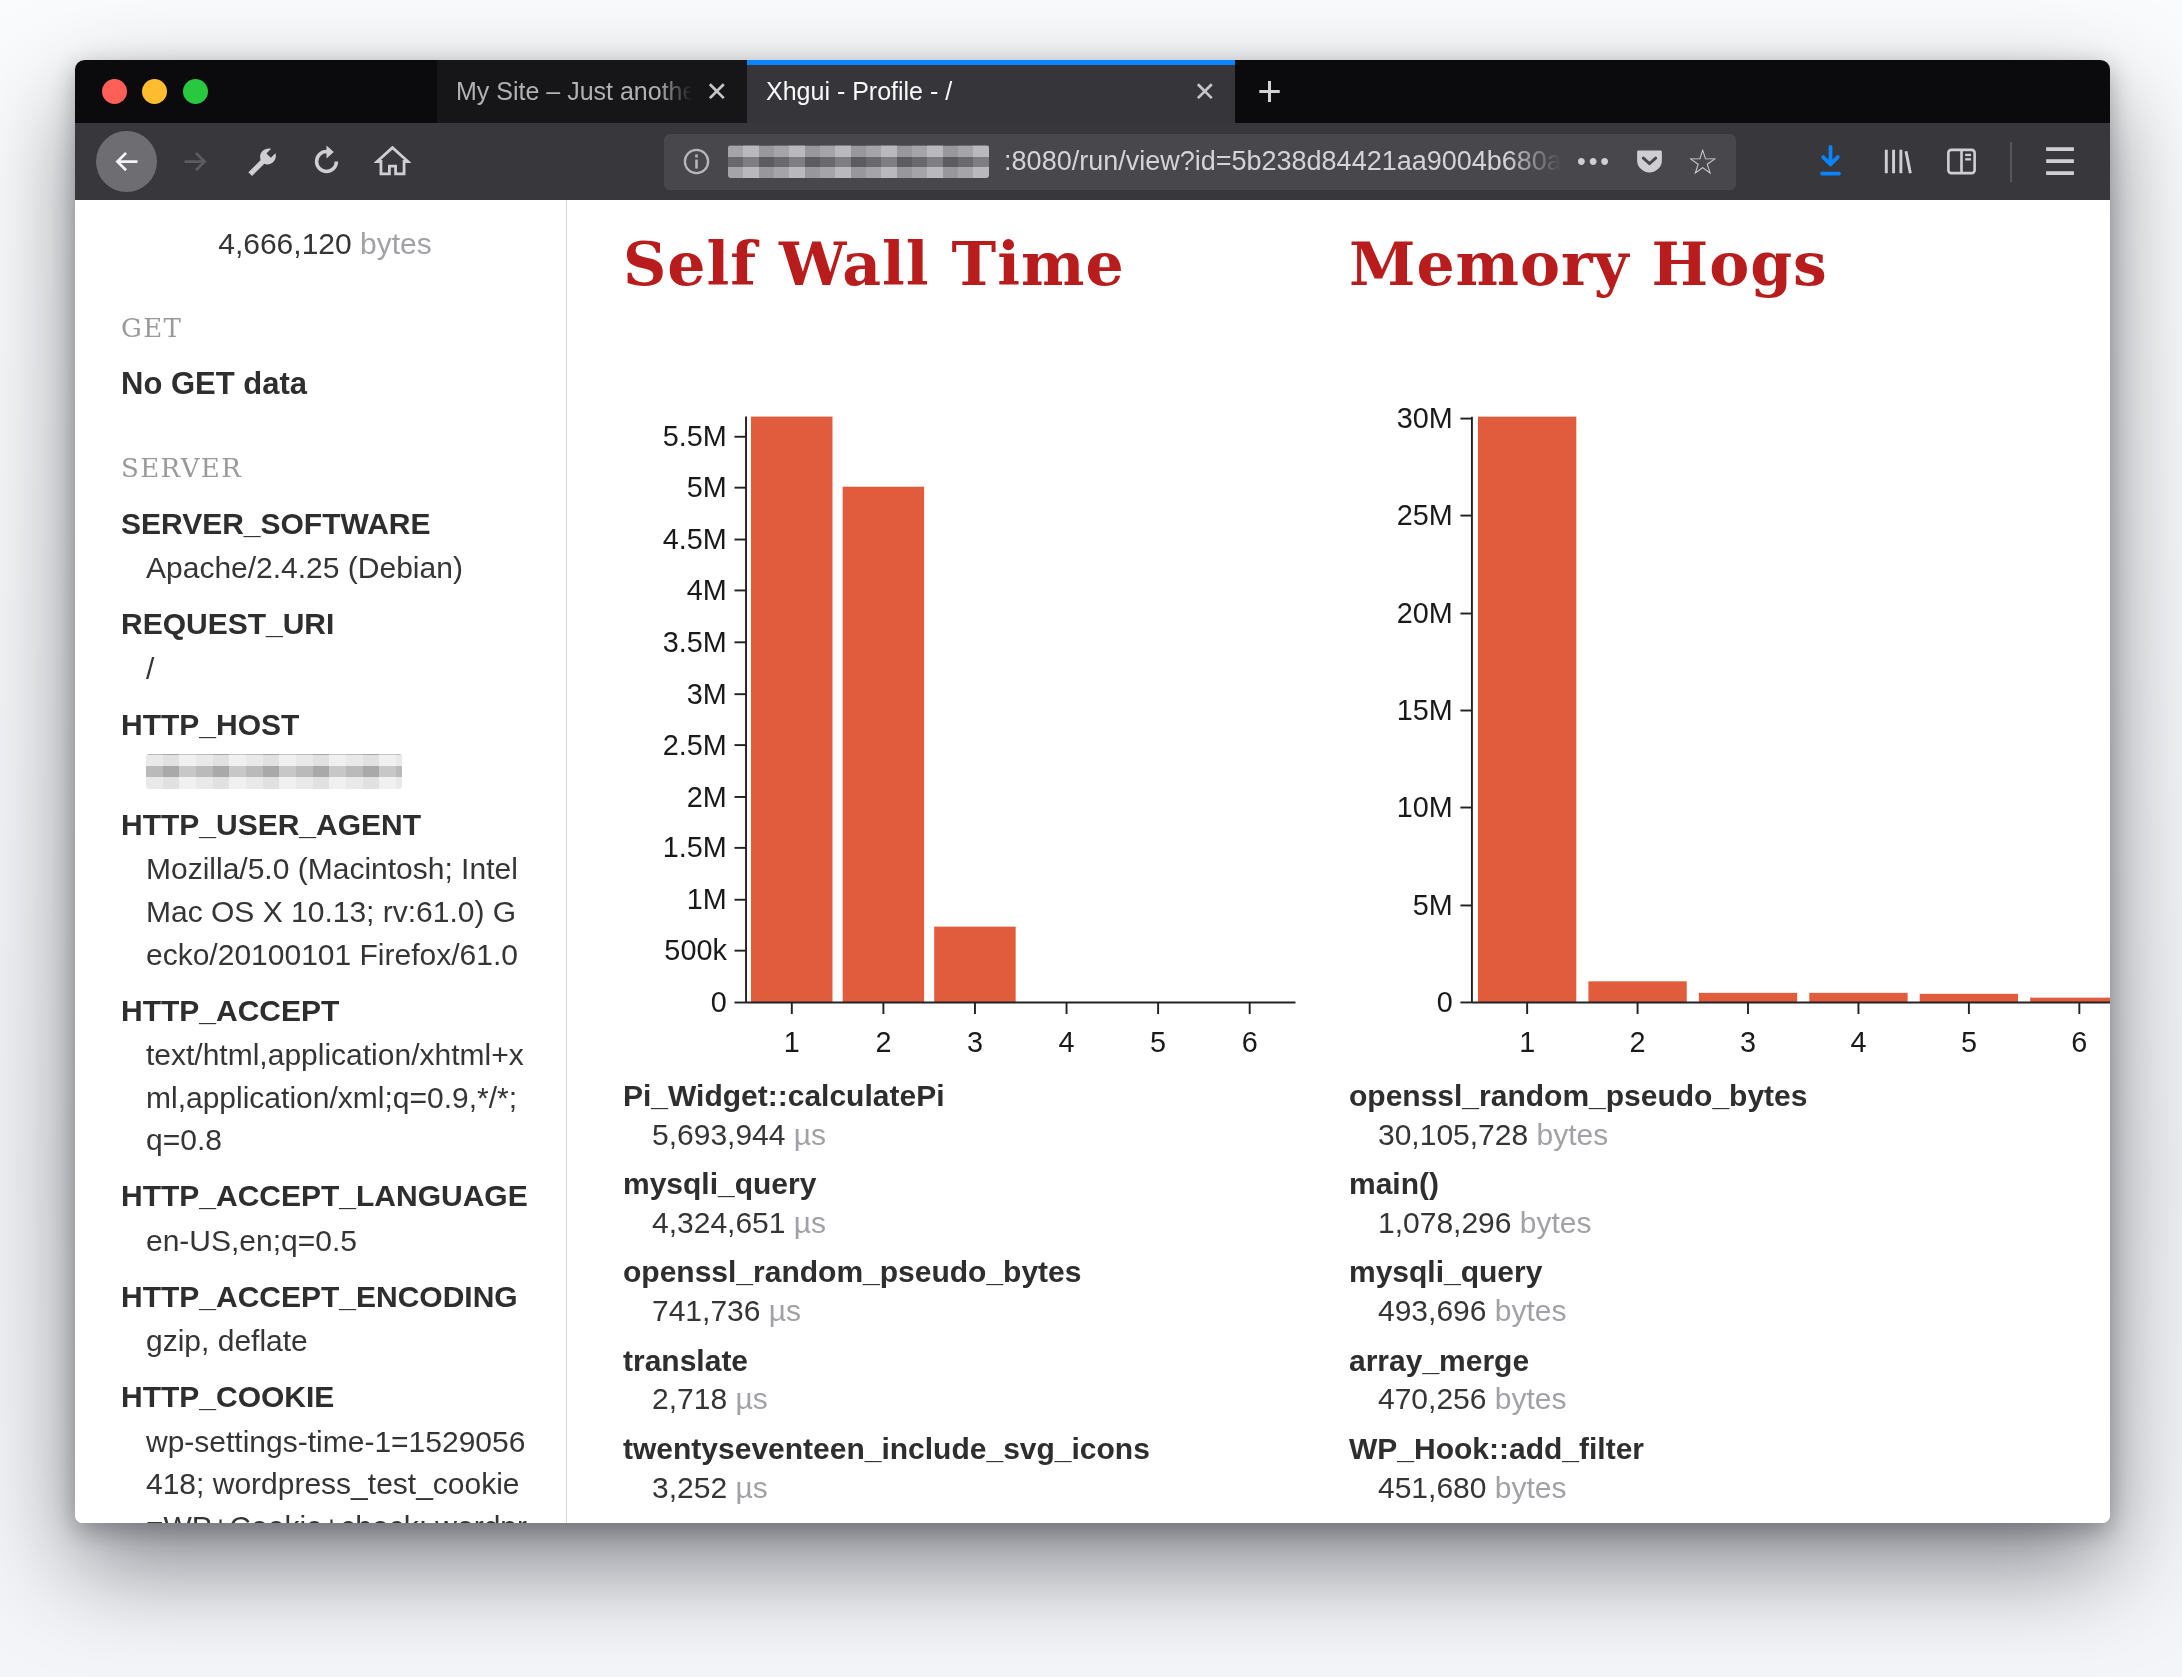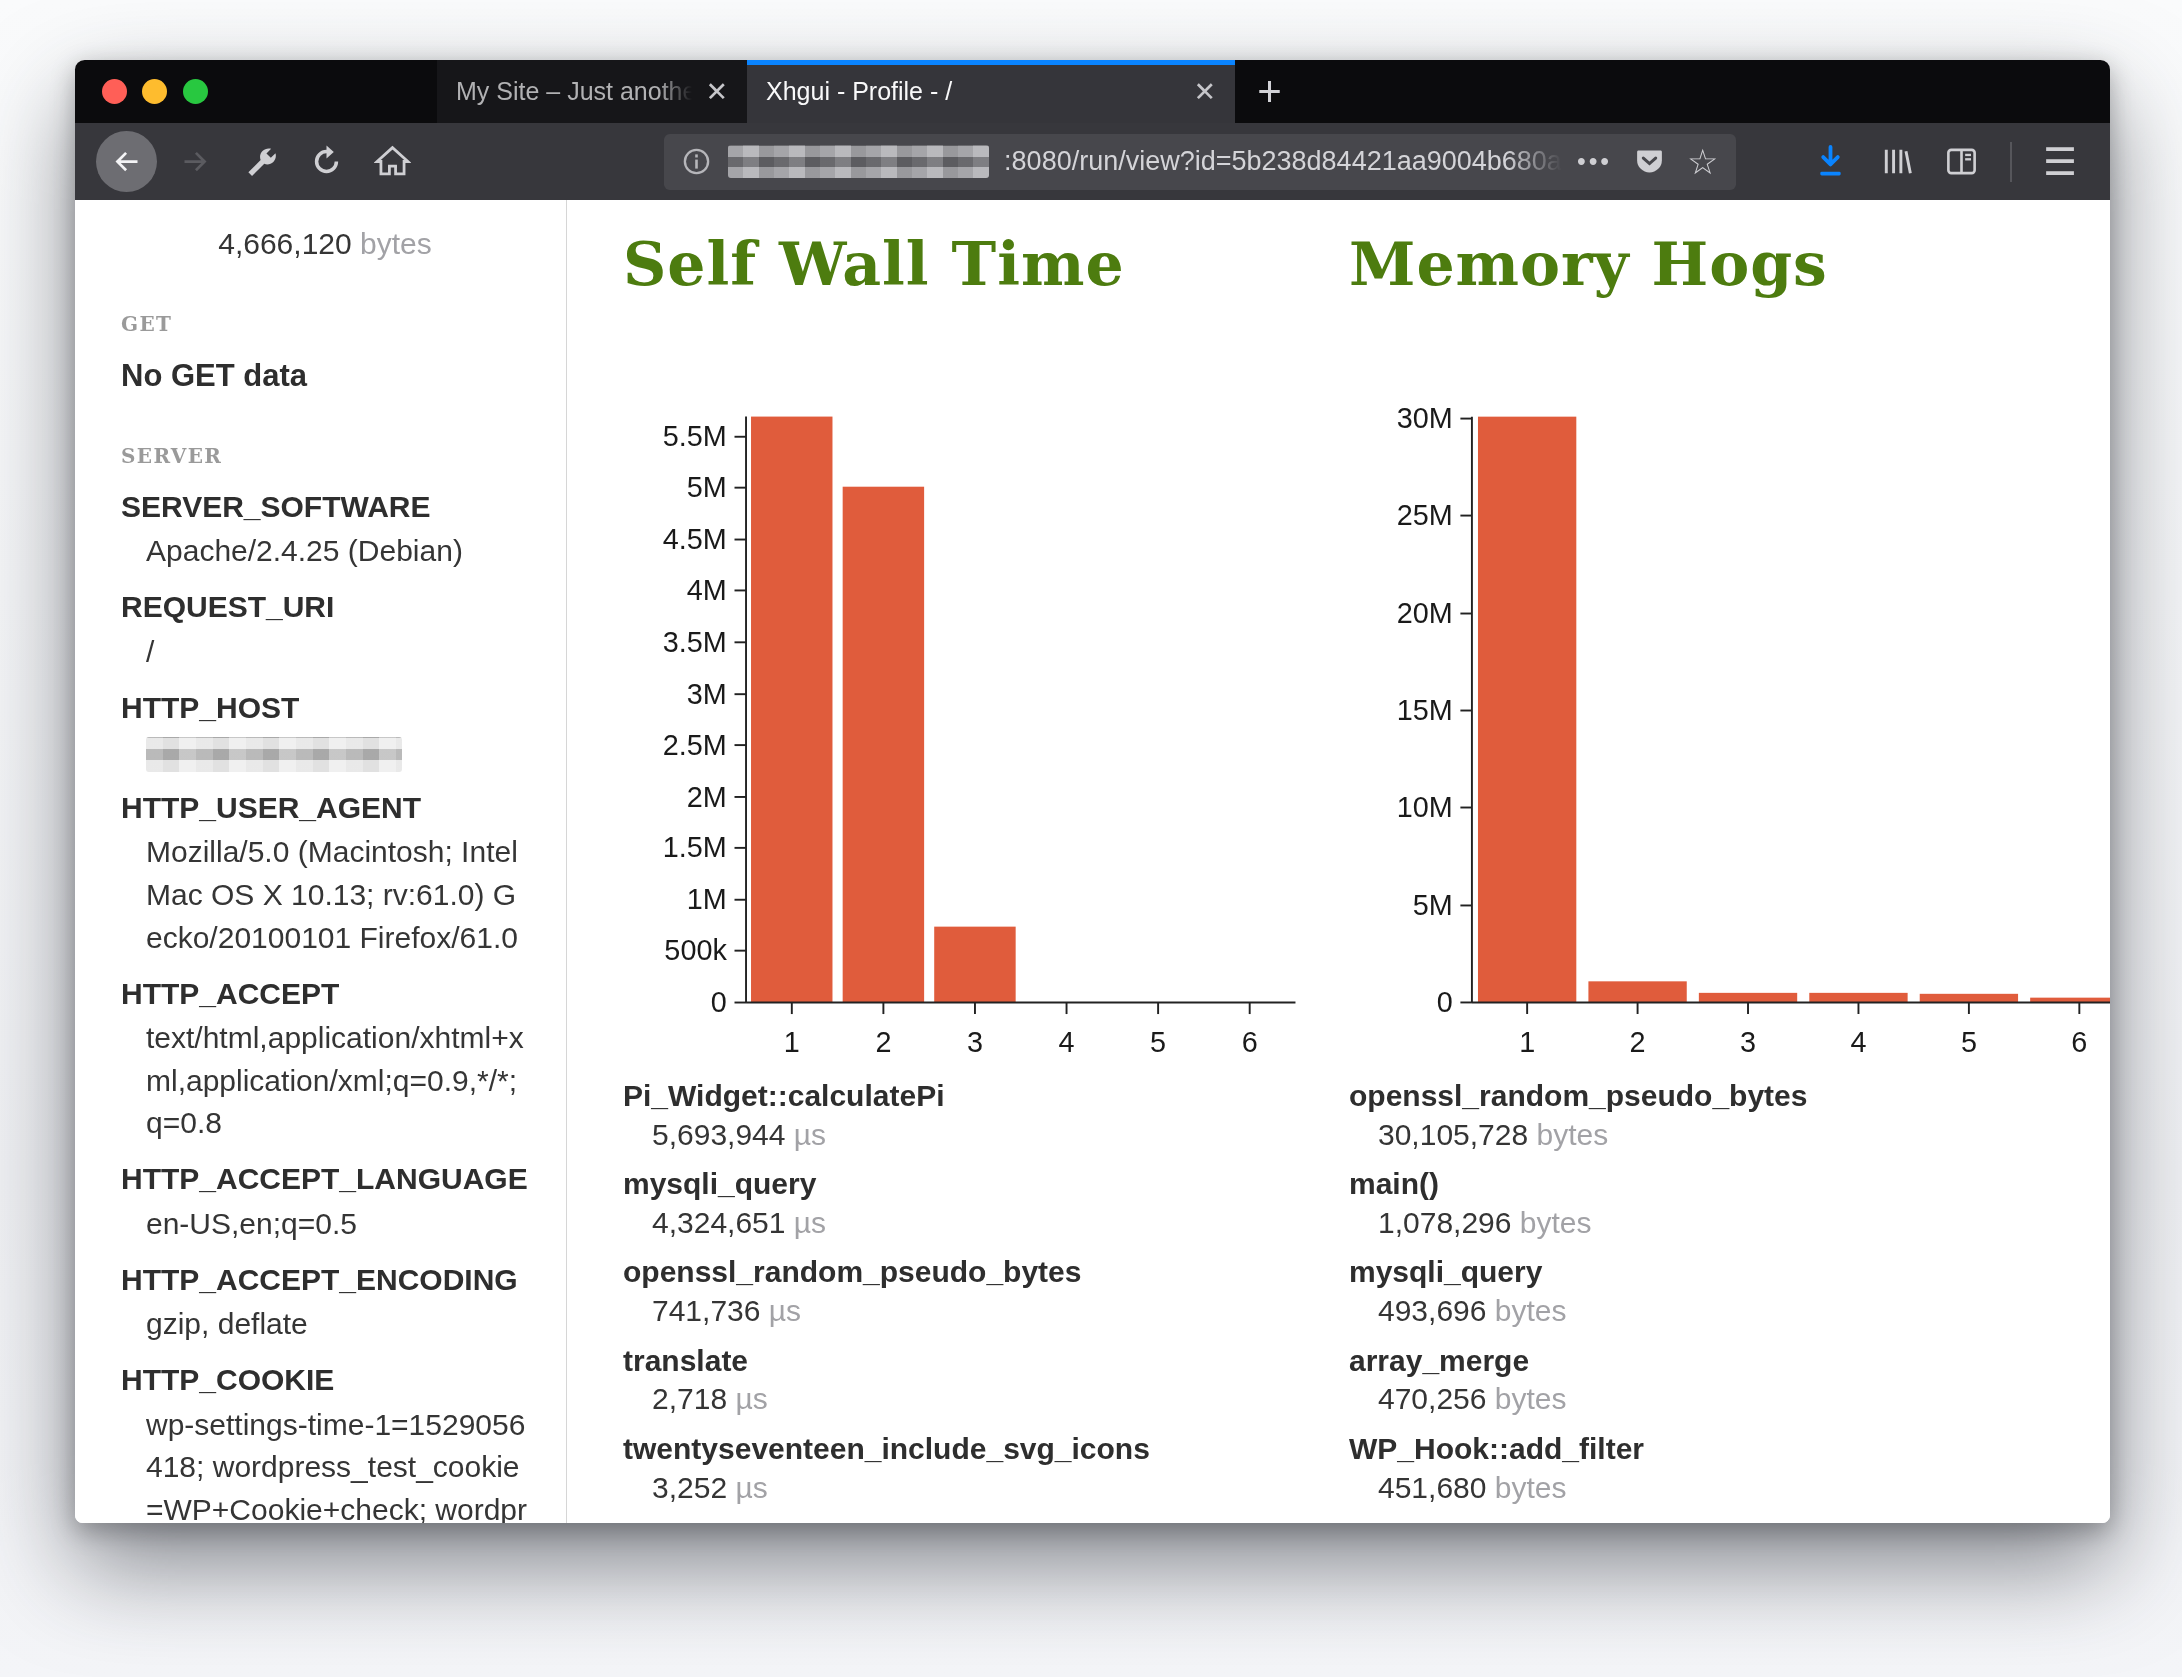--- a/index.html
+++ b/index.html
@@ -44,32 +44,32 @@
   .star{font-size:35px;color:#cfcfd3;line-height:1;}
   .sep{width:1.9px;height:40px;background:#56565b;margin:0 11.5px;flex:none;}
   .menu{font-size:38px;color:#cfcfd3;}
   svg.icon{display:block;}
   
   .content{position:absolute;top:140px;left:0;right:0;bottom:0;background:#fff;display:flex;overflow:hidden;border-radius:0 0 7.7px 7.7px;}
   .sidebar{width:492px;min-width:492px;box-sizing:border-box;border-right:1.9px solid #d6d6d6;
     padding:13.4px 37px 0 46px;font-size:30px;color:#353535;overflow:hidden;line-height:1.42;}
   .mem-line{margin-top:10px;text-align:center;}
   .unit{color:#a2a2a6;}
-  .section-h{font-family:"DejaVu Serif",serif;font-weight:bold;color:#9a9a9a;font-size:20px;letter-spacing:1.4px;margin:44px 0 15.4px;}
+  .section-h{font-family:"DejaVu Serif",serif;font-weight:normal;color:#9a9a9a;font-size:26px;letter-spacing:1.4px;margin:44px 0 15.4px;}
   .nodata{font-weight:bold;font-size:31px;color:#2e2e2e;}
   dl.server{margin:0;}
   dl.server dt{font-weight:bold;color:#2e2e2e;margin-top:13.4px;}
   dl.server dd{margin:1.9px 0 1.9px 25px;word-break:break-all;}
   .redacted-host{display:inline-block;width:256px;height:35px;border-radius:2.9px;vertical-align:middle;
     background:repeating-linear-gradient(90deg,#cfcfcf 0 17.3px,#bcbcbc 17.3px 33px,#dedede 33px 50px),repeating-linear-gradient(0deg,rgba(255,255,255,.55) 0 11.5px,rgba(0,0,0,.10) 11.5px 23px);
     background-blend-mode:overlay;}
   main{flex:1;min-width:0;display:flex;padding:19px 0 0 56px;overflow:hidden;}
   .chart-col{width:726px;flex:none;}
   .chart-col.second{flex:1;min-width:0;}
-  .chart-col h1{font-family:"DejaVu Serif",serif;font-weight:bold;font-size:60px;color:#4d7c0f;margin:9.6px 0 0;letter-spacing:1px;white-space:nowrap;}
+  .chart-col h1{font-family:"DejaVu Serif",serif;font-weight:bold;font-size:60px;color:#b91c1c;margin:9.6px 0 0;letter-spacing:1px;white-space:nowrap;}
   .chartsvg{margin-top:83px;display:block;overflow:visible;}
   dl.legend{margin:15.4px 0 0;}
   dl.legend dt{font-weight:bold;font-size:30px;color:#2e2e2e;margin-top:15.4px;}
   dl.legend dd{margin:4.8px 0 0 29px;font-size:30px;color:#353535;}
 </style>
 </head>
 <body>
 
 <div class="window">
 

